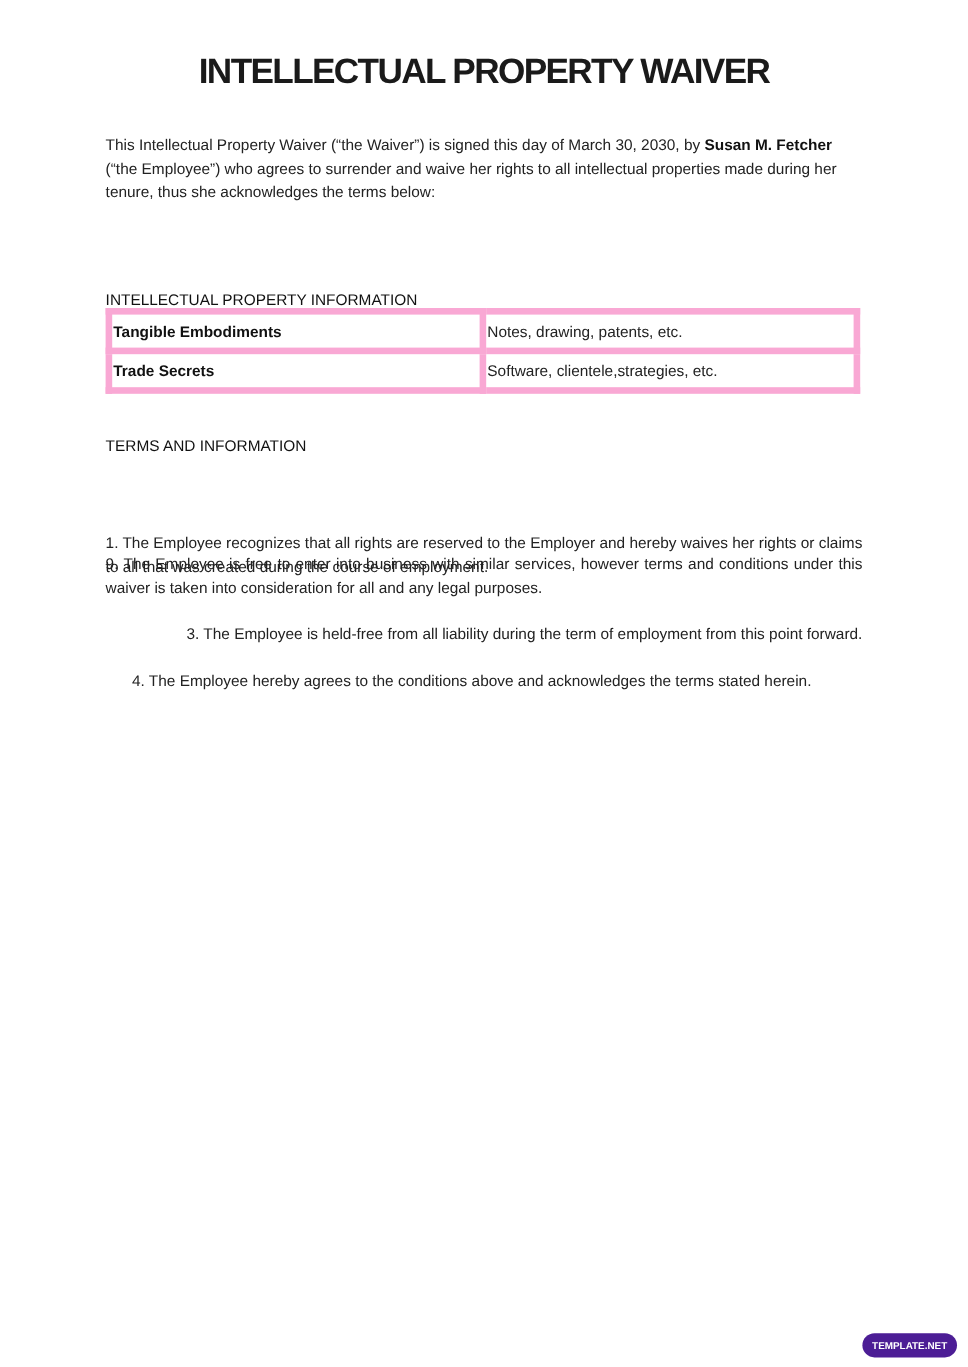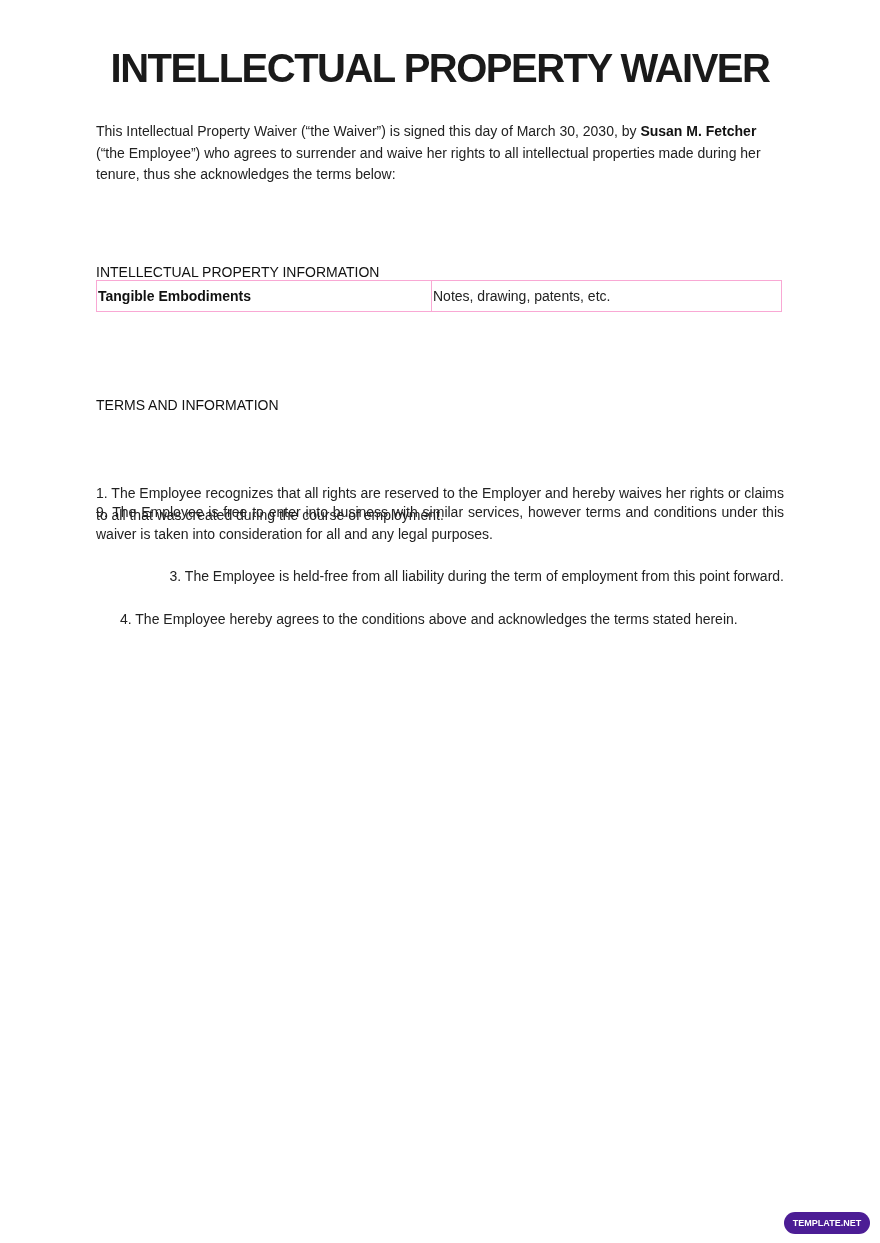--- a/index.html
+++ b/index.html
@@ -1,44 +1,48 @@
 <!DOCTYPE html>
 <html><head>
 <meta charset="utf-8">
 <style>
   html, body { margin:0; padding:0; background:#ffffff; }
   body { width:880px; height:1243px; position:relative; overflow:hidden;
          font-family:"Liberation Sans", sans-serif; color:#222; }
   .title { position:absolute; top:46px; left:0; width:880px; text-align:center;
-           font-size:40px; font-weight:bold; letter-spacing:-1.5px; color:#1a1a1a;
+           font-size:32px; font-weight:bold; letter-spacing:-1.5px; color:#1a1a1a;
            font-family:"Liberation Sans", sans-serif; }
   .para { position:absolute; left:96px; width:688px; font-size:14px; line-height:21.5px; color:#222; }
   .justify { text-align:justify; }
   .heading { position:absolute; left:96px; font-size:14px; color:#111; }
   table { position:absolute; left:96px; top:280px; width:686px; border-collapse:collapse; font-size:14px; }
-  td { border:1px solid #f9a8d4; height:30px; padding:0 1px; vertical-align:middle; }
+  td { border:6px solid #f9a8d4; height:30px; padding:0 1px; vertical-align:middle; }
   td.k { width:332px; font-weight:bold; color:#111; }
   .badge { position:absolute; left:784px; top:1212px; width:86px; height:22px; border-radius:11px;
            background:#4c1d95; color:#fff; font-size:9px; font-weight:bold; text-align:center; line-height:22px; }
 </style>
 </head>
 <body>
 
 <div class="title">INTELLECTUAL PROPERTY WAIVER</div>
 
 <div class="para" style="top:121px;"><span>This Intellectual Property Waiver (“the Waiver”) is signed this day of March 30, 2030, by </span><b style="color:#111;">Susan M. Fetcher</b><span> (“the Employee”) who agrees to surrender and waive her rights to all intellectual properties made during her tenure, thus she acknowledges the terms below:</span></div>
 
 <div class="heading" style="top:231px;margin-top:33px;">INTELLECTUAL PROPERTY INFORMATION</div>
 
 <table>
   <tbody>
       <tr>
     <td class="k">Tangible Embodiments</td>
     <td>Notes, drawing, patents, etc.</td>
   </tr>
+  <tr>
+    <td class="k">Trade Secrets</td>
+    <td>Software, clientele,strategies, etc.</td>
+  </tr>
 </tbody>
   </table>
 
 <div class="heading" style="top:397px;">TERMS AND INFORMATION</div>
 
 <div class="para justify" style="top:437px;margin-top:46px;">1. The Employee recognizes that all rights are reserved to the Employer and hereby waives her rights or claims to all that was created during the course of employment.</div>
 <div class="para justify" style="top:502px;">9. The Employee is free to enter into business with similar services, however terms and conditions under this waiver is taken into consideration for all and any legal purposes.</div>
 <div class="para" style="top:566px;text-align:right;">3. The Employee is held-free from all liability during the term of employment from this point forward.</div>
 <div class="para" style="top:609px;margin-left:24px;">4. The Employee hereby agrees to the conditions above and acknowledges the terms stated herein.</div>
 

